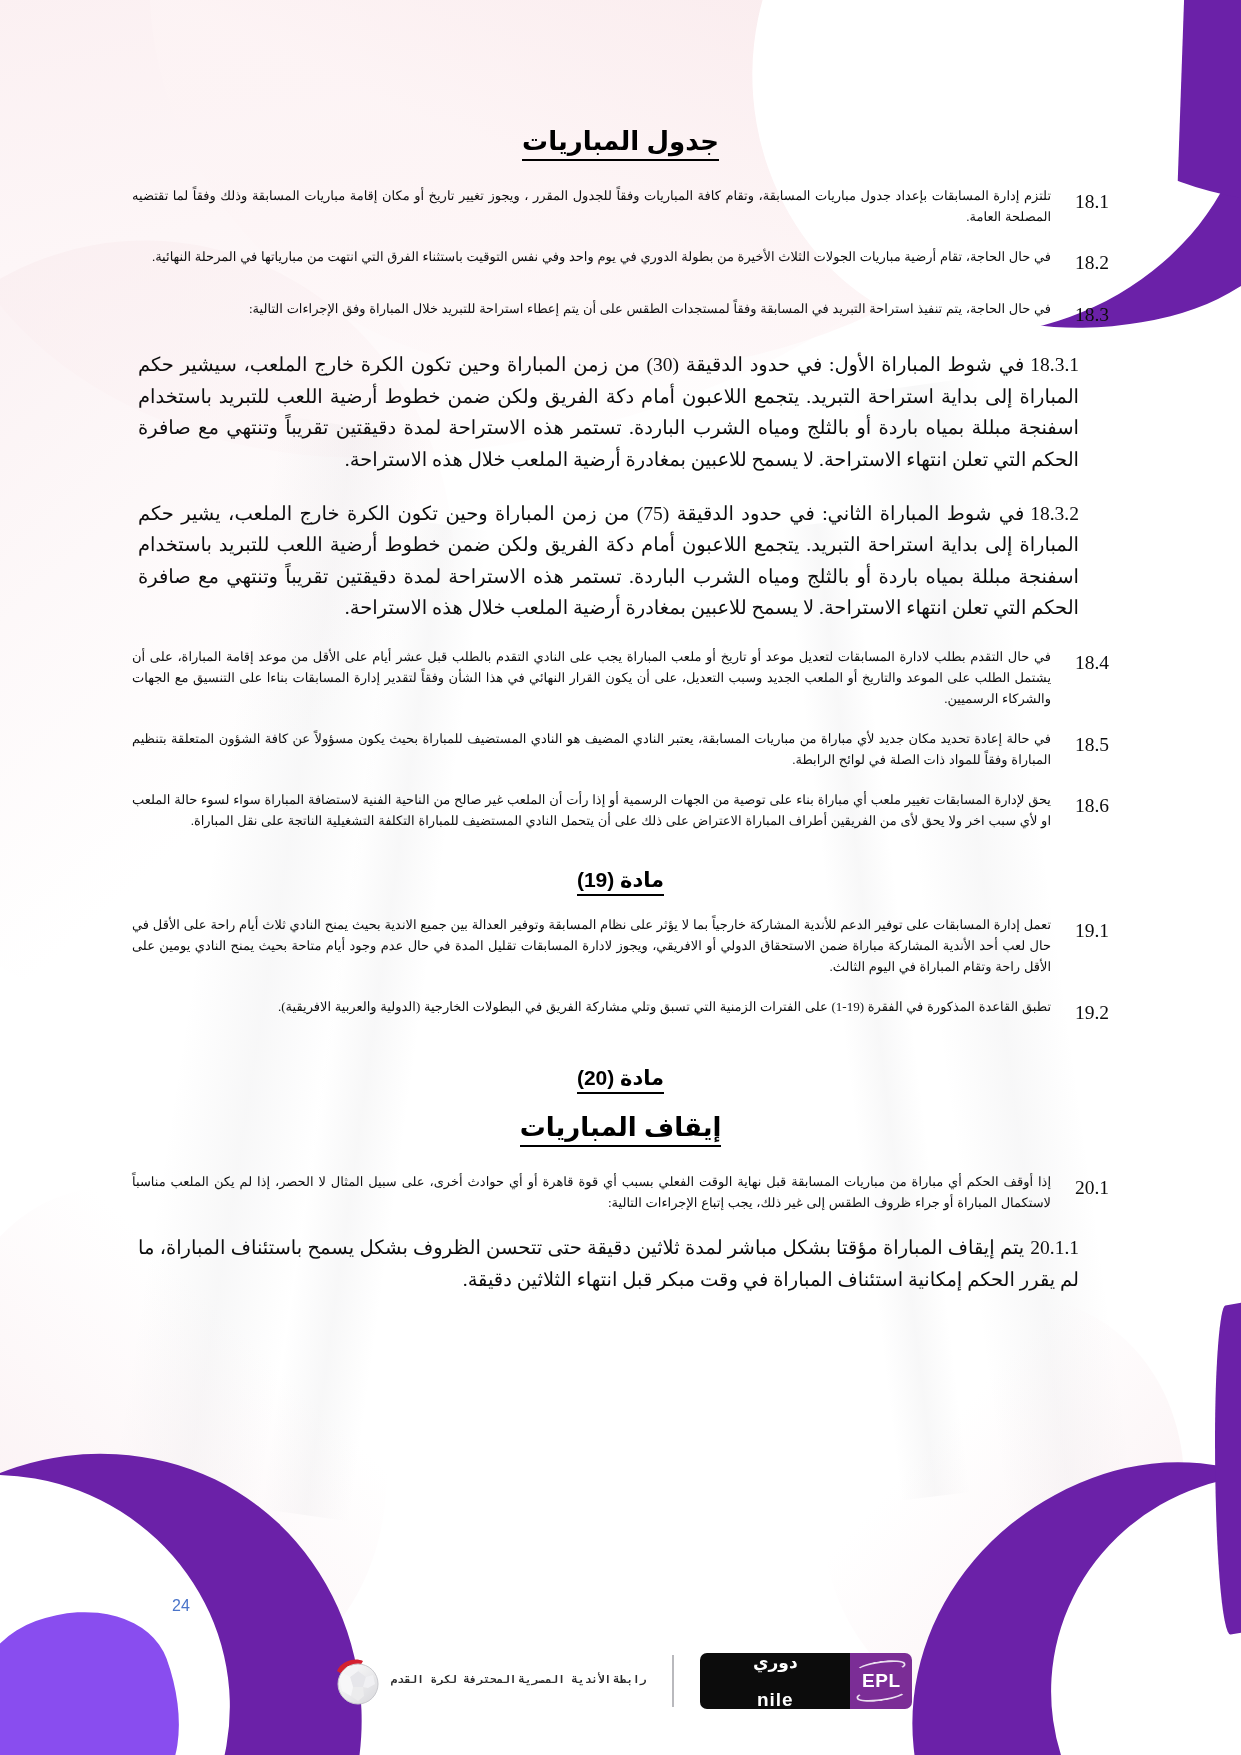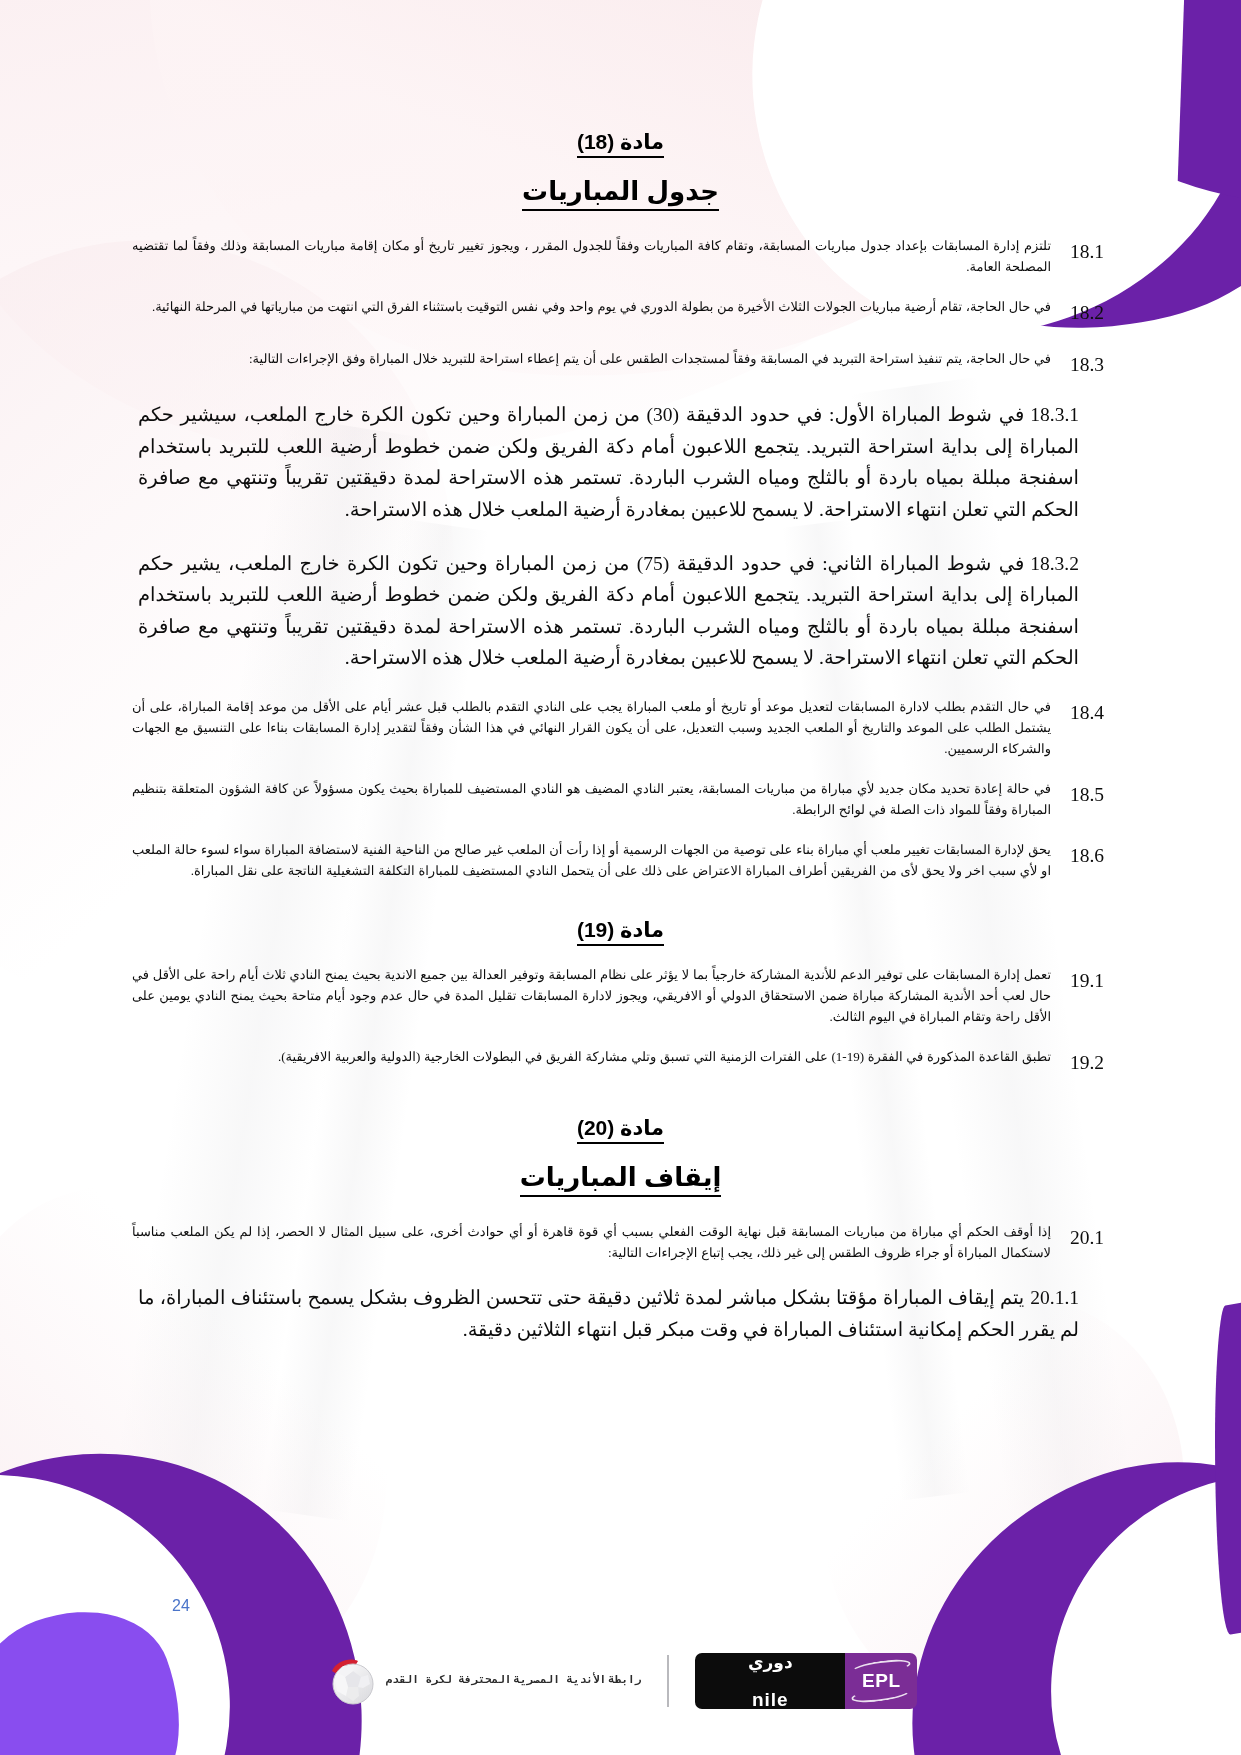--- a/index.html
+++ b/index.html
@@ -163,21 +163,21 @@
     gap:14px;
   }
   .clause .num{
     flex:0 0 auto;
     min-width:44px;
     font-size:19.5px;
     line-height:1.62;
     font-family:"Liberation Serif","DejaVu Serif",serif;
     color:#0d0d0d;
     direction:ltr;
-    text-align:center;
+    text-align:right;
     padding-top:1px;
   }
   .clause .body{
     flex:1 1 auto;
     font-size:13px;
     line-height:1.62;
     color:#0d0d0d;
     text-align:justify;
     text-align-last:right;
     word-spacing:.5px;
@@ -212,21 +212,21 @@
     align-items:center;
     justify-content:center;
     gap:0;
   }
   .logo-row{display:flex;align-items:center;gap:26px;}
 
   .epl-badge{
     display:flex;align-items:stretch;height:56px;border-radius:7px;overflow:hidden;
   }
   .epl-left{
-    background:#7b2d96;width:72px;display:flex;align-items:center;justify-content:center;
+    background:#7b2d96;width:62px;display:flex;align-items:center;justify-content:center;
     position:relative;
   }
   .epl-left .epltxt{
     color:#fff;font-family:"Liberation Sans","DejaVu Sans",sans-serif;
     font-weight:bold;font-size:19px;letter-spacing:.5px;direction:ltr;
     z-index:2;
   }
   .epl-left .swoosh{
     position:absolute;left:6px;right:6px;height:9px;border:2px solid rgba(255,255,255,.85);
     border-radius:50%;border-bottom-color:transparent;border-left-color:transparent;
@@ -290,21 +290,20 @@
 
   <div class="br-blush"></div>
   <div class="br1"></div>
   <div class="br1-cut"></div>
   <div class="br-thin"></div>
 </div>
 
 <div class="page">
   <div class="content">
 
-    <h1 class="article-title"><span class="u">مادة (18)</span></h1>
     <h2 class="section-title"><span class="u">جدول المباريات</span></h2>
 
     <div class="clause">
       <div class="num">18.1</div>
       <div class="body">تلتزم إدارة المسابقات بإعداد جدول مباريات المسابقة، وتقام كافة المباريات وفقاً للجدول المقرر ، ويجوز تغيير تاريخ أو مكان إقامة مباريات المسابقة وذلك وفقاً لما تقتضيه المصلحة العامة.</div>
     </div>
 
     <div class="clause">
       <div class="num">18.2</div>
       <div class="body">في حال الحاجة، تقام أرضية مباريات الجولات الثلاث الأخيرة من بطولة الدوري في يوم واحد وفي نفس التوقيت باستثناء الفرق التي انتهت من مبارياتها في المرحلة النهائية.</div>

